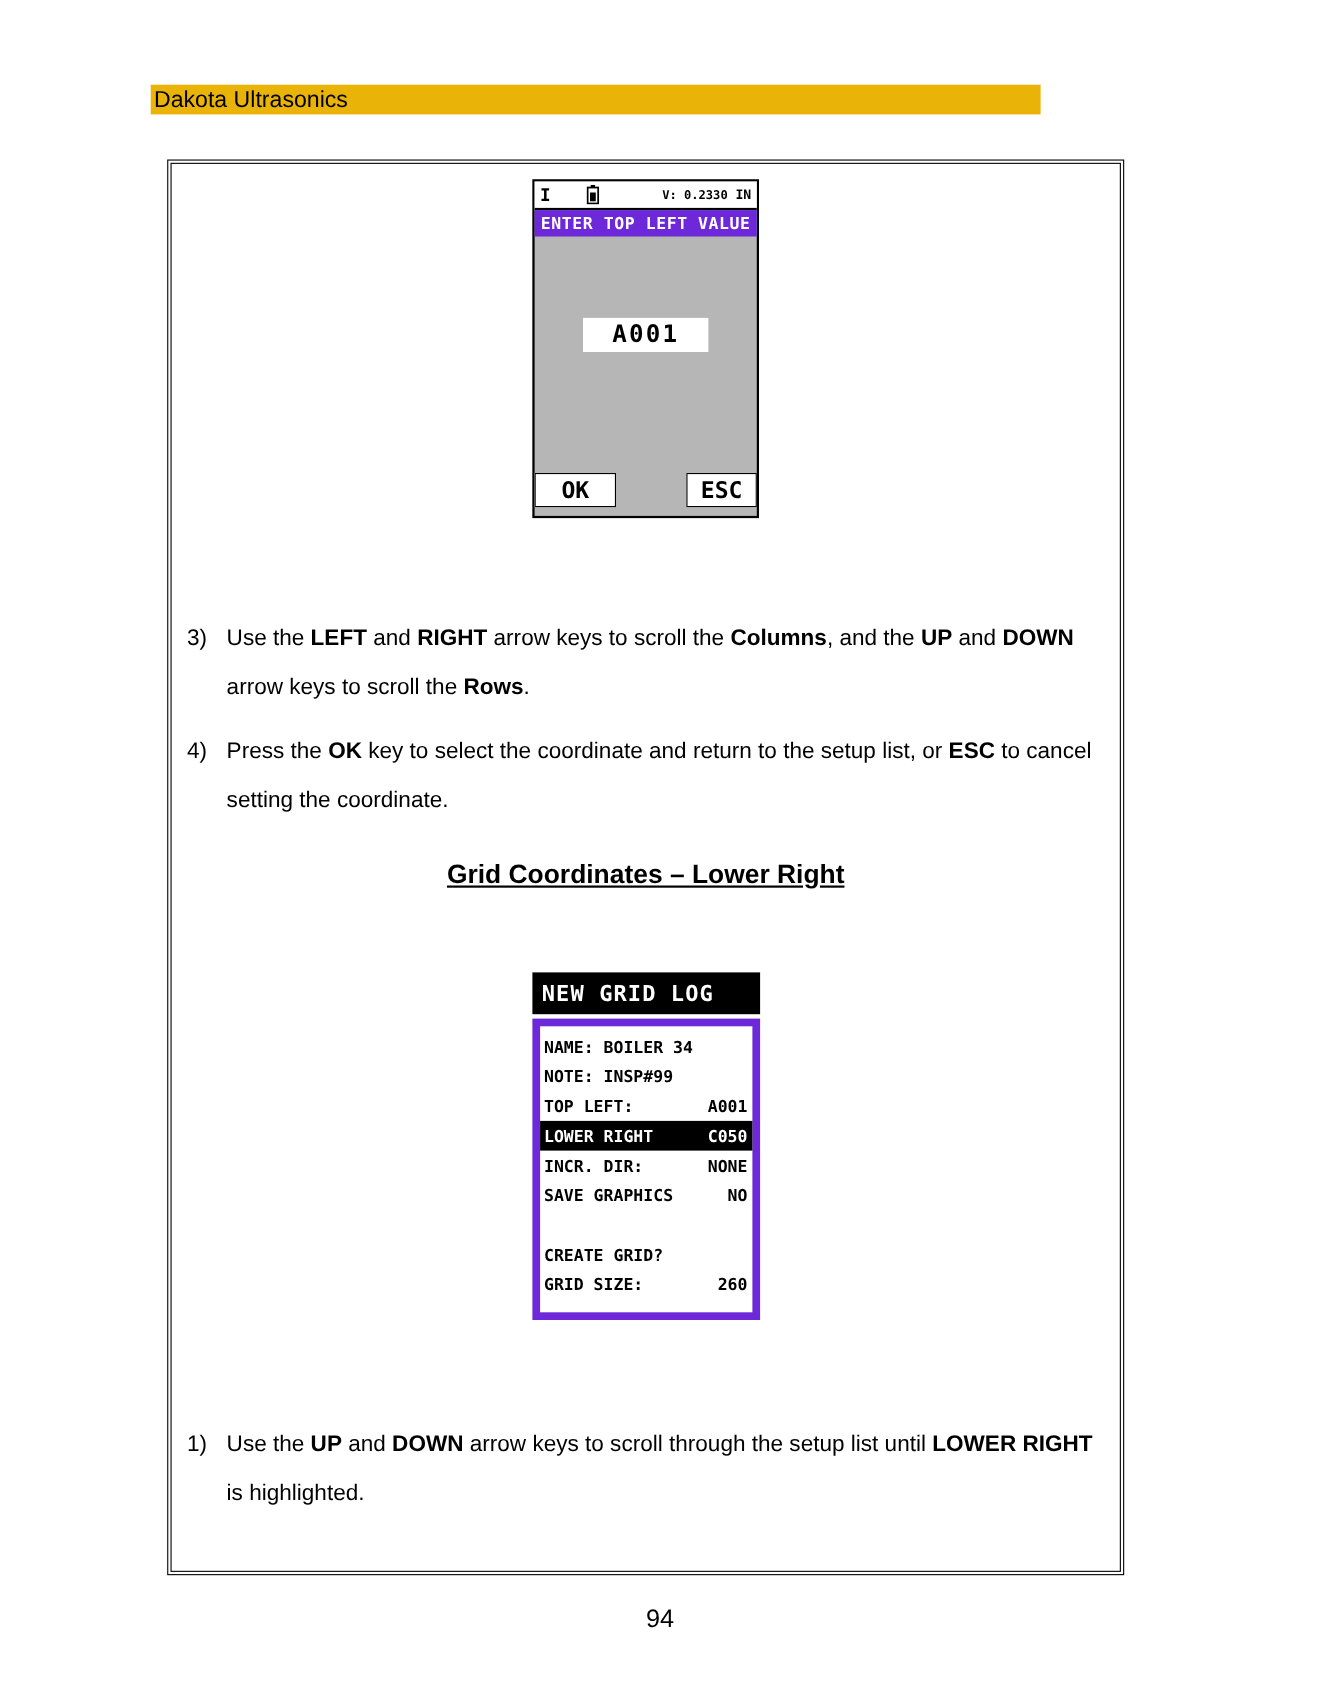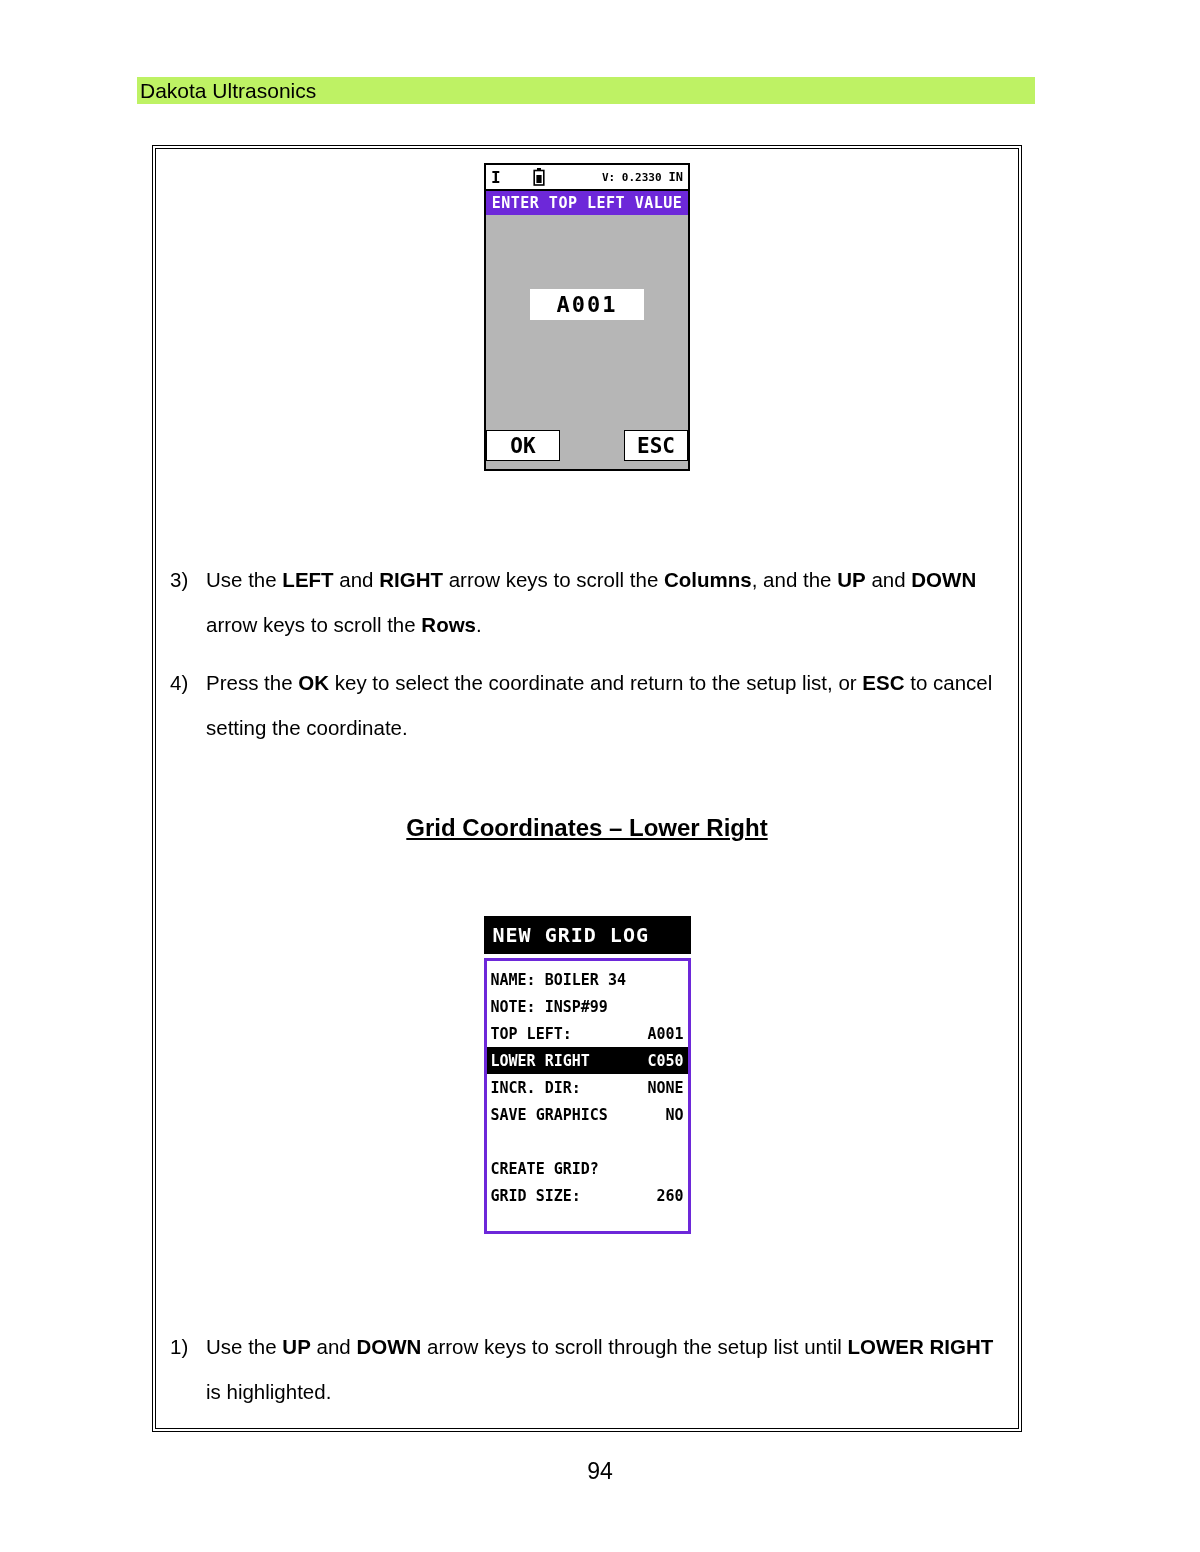--- a/index.html
+++ b/index.html
@@ -4,22 +4,22 @@
 <style>
   * { margin:0; padding:0; box-sizing:border-box; }
   html,body { background:#fff; }
   body {
     width:1200px; height:1552px; position:relative;
     font-family:"Liberation Sans", sans-serif; color:#000;
   }
 
   
   .header-bar {
-    position:absolute; left:137px; top:77px; width:898px; height:27px;
-    background:#bef264;
+    position:absolute; left:137px; top:77px; width:809px; height:27px;
+    background:#eab308;
   }
   .header-title {
     position:absolute; left:3px; top:0; font-size:21px; line-height:27px; color:#000;
     white-space:nowrap;
   }
 
   
   .content-box {
     position:absolute; left:152px; top:145px; width:870px; height:1287px;
     border:4px double #000; padding:0 14px; background:#fff;
@@ -69,37 +69,37 @@
   }
   .instr-num { width:36px; flex:none; }
   .instr-text { flex:1; max-width:796px; }
   .instr b { font-weight:bold; }
   .instr-3 { margin-top:86px; }
   .instr-4 { margin-top:13px; }
   .instr-1 { margin-top:90px; }
 
   
   .section-heading {
-    margin-top:64px; text-align:center;
+    margin-top:32px; text-align:center;
     font-size:24px; font-weight:bold; text-decoration:underline;
   }
 
   
   .screen2 {
     width:207px; margin:74px auto 0;
     font-family:"DejaVu Sans Mono", monospace; font-weight:bold;
   }
   .s2-title {
     height:38px; background:#000; color:#fff;
     display:flex; align-items:center; padding-left:9px;
     font-size:20px; letter-spacing:1px; white-space:nowrap;
   }
   .s2-list {
-    margin-top:4px; border:3px solid #6d28d9; background:#fff;
-    padding:5px 0 22px;
+    margin-top:4px; border:7px solid #6d28d9; background:#fff;
+    padding:5px 0 12px;
   }
   .s2-row {
     height:27px; display:flex; align-items:center; justify-content:space-between;
     padding:0 4px; font-size:15px; white-space:nowrap;
   }
   .s2-row.highlight { background:#000; color:#fff; }
 
   
   .page-number {
     position:absolute; top:1458px; left:0; width:100%;

